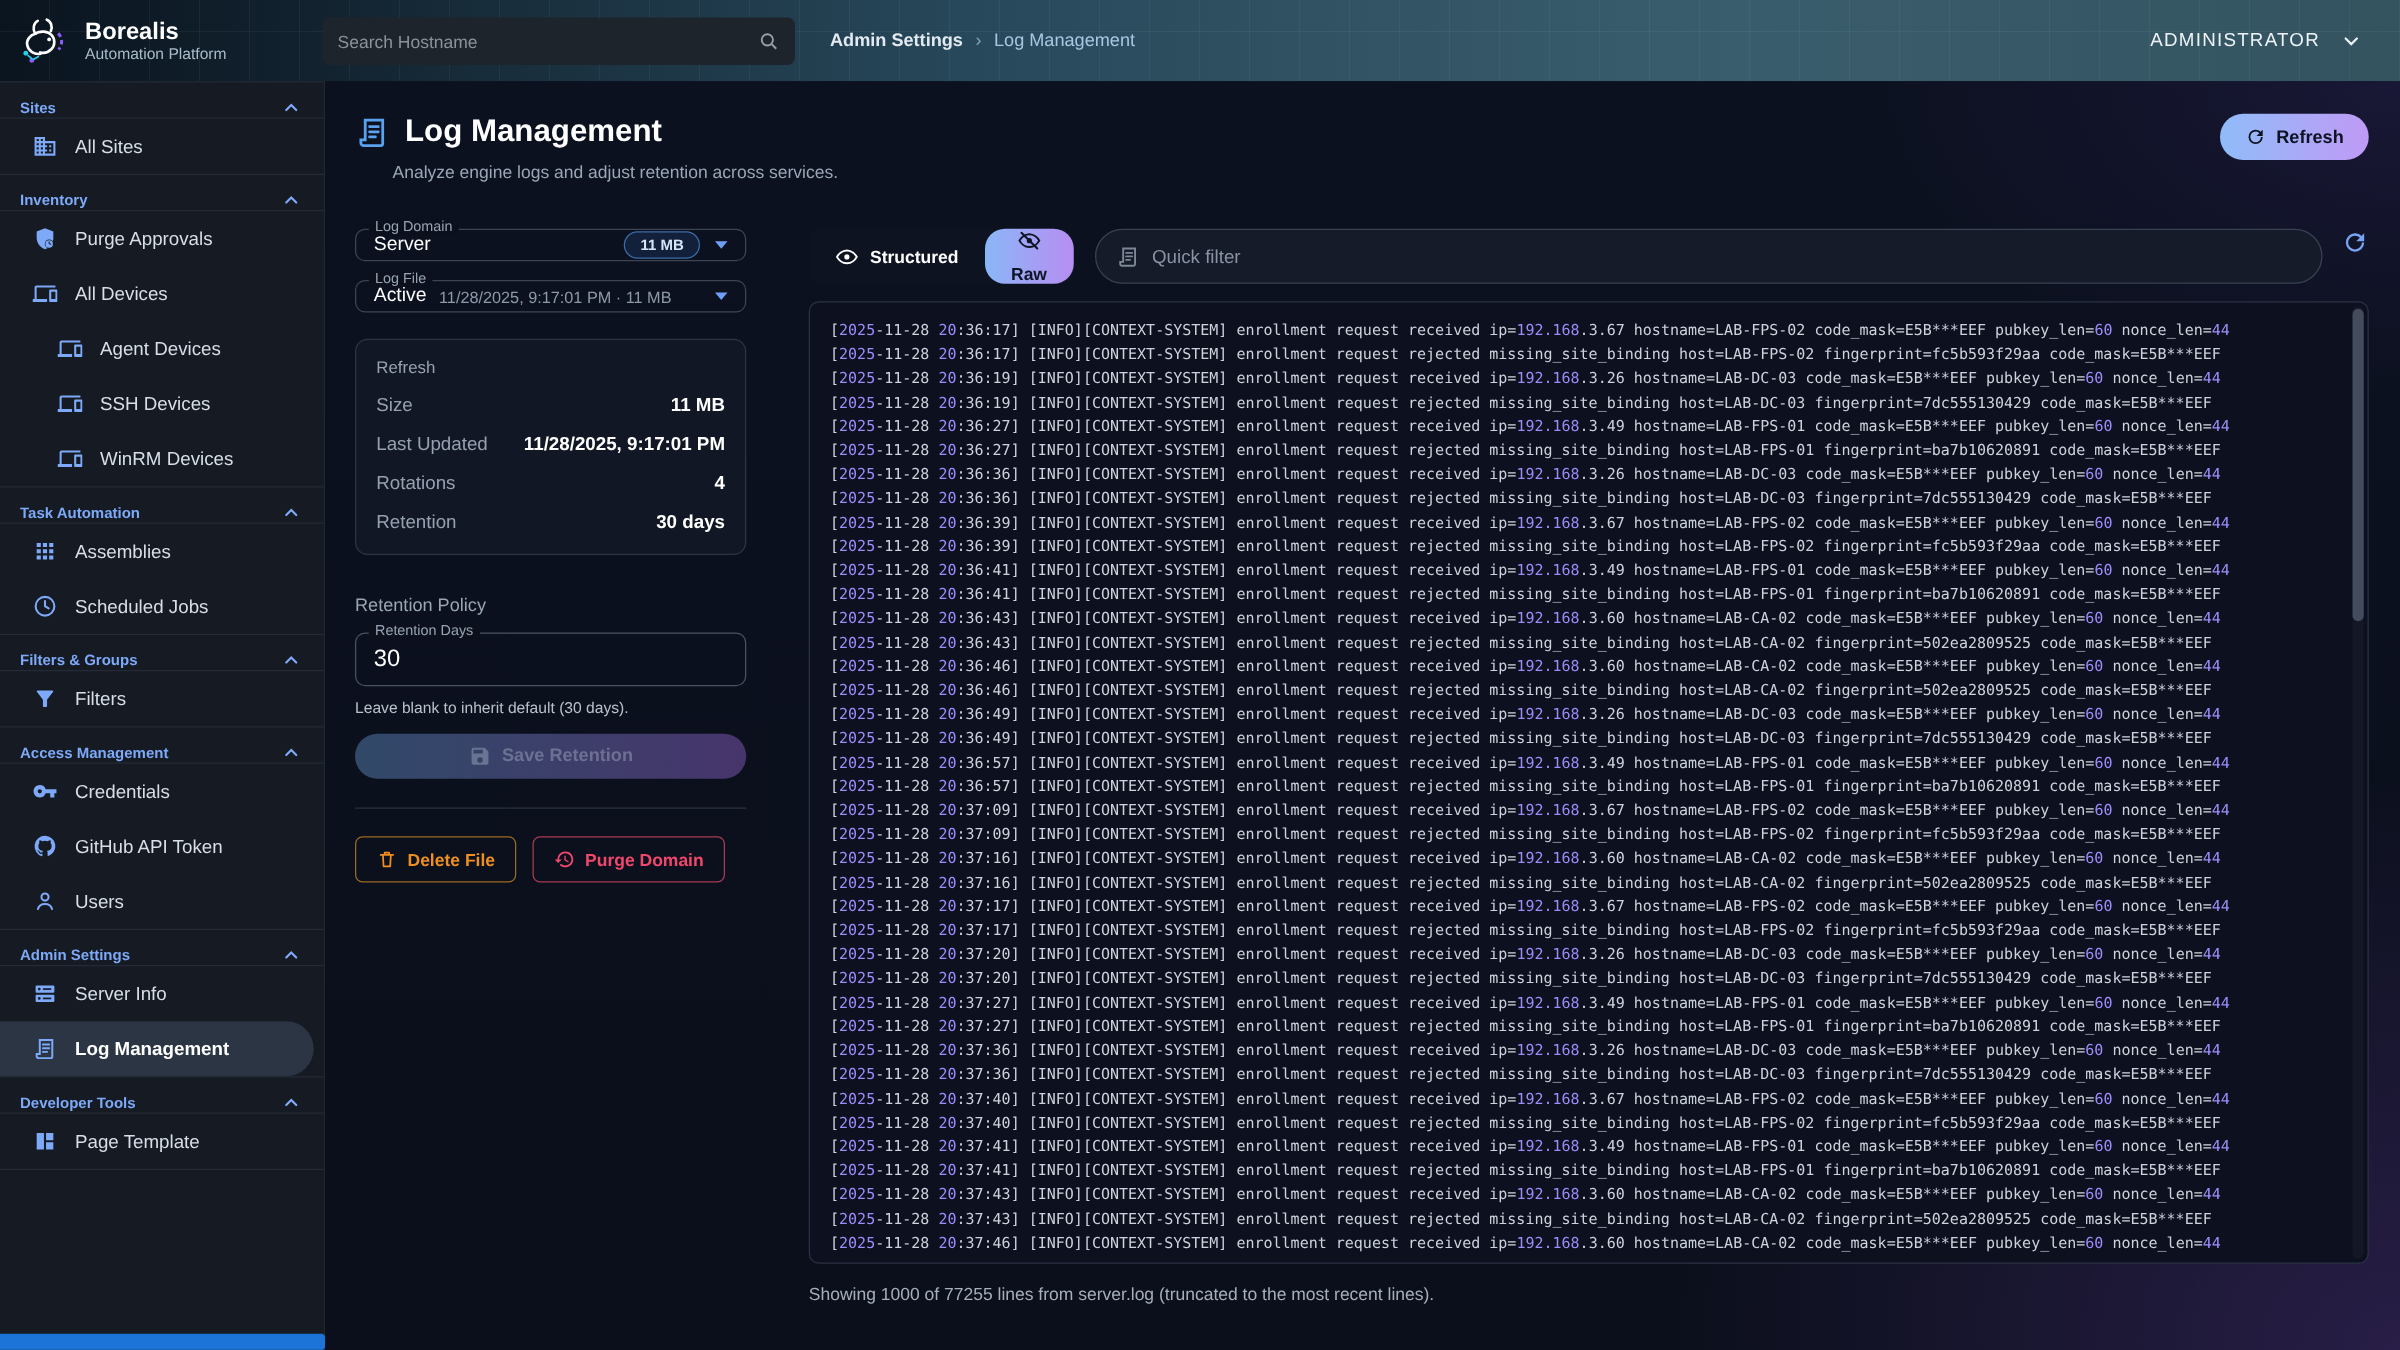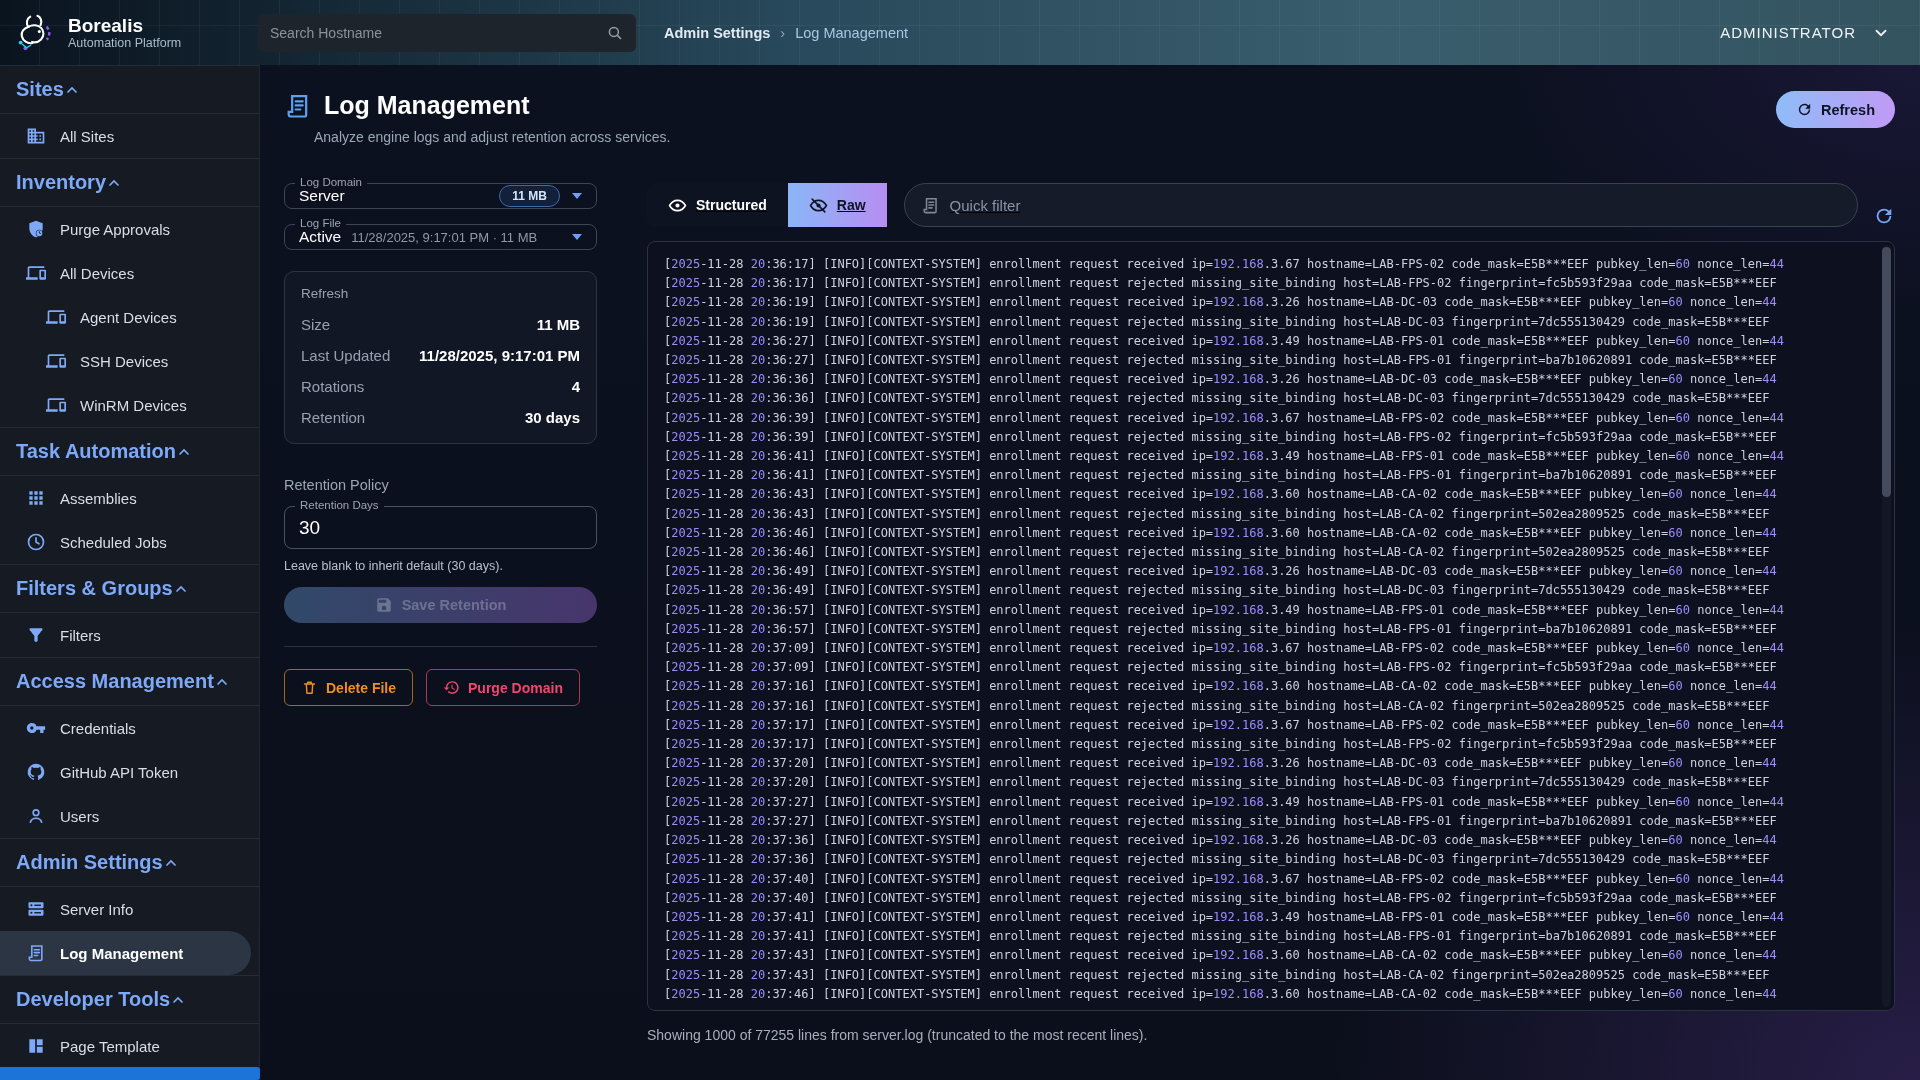--- a/index.html
+++ b/index.html
@@ -28,23 +28,23 @@
   .bc-current { color:#a9c7e4; cursor:pointer; }
   .admin-menu { margin-left:auto; margin-right:30px; display:flex; align-items:center; gap:16px;
     color:#eef3f7; font-size:15px; letter-spacing:1px; font-weight:500; cursor:pointer; }
 
   
   .shell { display:flex; height:1015px; }
 
   
   .sidebar { width:260px; background:#151a23; border-right:1px solid #20262f; position:relative; }
   .nav { border-bottom:1px solid #242b37; }
-  .nav-section { display:flex; align-items:center; 
-    padding:12px 18px 12px 16px; border-top:1px solid #242b37; border-bottom:1px solid #242b37;
-    color:#7da9f8; font-size:20px; font-weight:bold; cursor:pointer; }
+  .nav-section { display:flex; align-items:center; justify-content:space-between;
+    padding:12px 18px 0 16px; border-top:1px solid #242b37; border-bottom:1px solid #242b37;
+    color:#7da9f8; font-size:12px; font-weight:bold; cursor:pointer; }
   .nav-item { display:flex; align-items:center; gap:14px; height:44px; padding:0 14px 0 26px;
     color:#d8dfe8; font-size:15px; cursor:pointer; }
   .nav-item.indent { padding-left:46px; }
   .nav-item.active { background:#2b3544; border-radius:0 22px 22px 0; margin-right:8px;
     color:#ffffff; font-weight:bold; }
   .nav-icon { display:inline-flex; color:#7da9f8; }
   .nav-icon svg { width:20px; height:20px; }
   .chev svg { width:16px; height:16px; }
   .hscroll-thumb { position:fixed; left:0; bottom:0; width:260px; height:13px;
     background:#1d74d8; border-radius:0 3px 3px 0; cursor:pointer; }
@@ -103,28 +103,28 @@
   .save-btn svg { width:18px; height:18px; }
   .divider { height:1px; background:#2a3140; margin:23px 0 22px; }
   .danger-row { display:flex; gap:13px; }
   .btn-outline { display:flex; align-items:center; gap:8px; padding:9px 16px; border-radius:6px;
     background:transparent; font-weight:bold; font-size:14px; cursor:pointer; font-family:inherit; }
   .btn-outline svg { width:17px; height:17px; }
   .delete-btn { color:#ef8f1f; border:1px solid #9a6a1f; }
   .purge-btn { color:#f2476d; border:1px solid #aa3a52; }
 
   
-  .filter-row { display:flex; align-items:flex-end;text-decoration:underline; }
+  .filter-row { display:flex; align-items:flex-start; }
   .mode-toggle { display:flex; background:#0e1322; border-radius:8px; }
   .mode-btn { display:flex; align-items:center; gap:9px; padding:0 21px; height:44px;
     border:none; background:transparent; color:#fff; font-size:14px; font-weight:bold;
     cursor:pointer; font-family:inherit; }
   .mode-btn svg { width:19px; height:19px; }
   .mode-btn.active { background:linear-gradient(90deg,#8ab6f7,#b78ef2); color:#0e1424;
-    border-radius:0; }
+    border-radius:16px;flex-direction:column; }
   .quick-filter { flex:1; margin-left:17px; height:44px; border:1px solid #3a4152;
     border-radius:22px; background:#161b2a; display:flex; align-items:center; padding:0 16px;
     gap:10px; color:#7e8796; }
   .quick-filter svg { width:19px; height:19px; }
   .quick-filter input { flex:1; background:transparent; border:none; outline:none; color:#dfe5ec;
     font-size:15px; font-family:inherit; }
   .quick-filter input::placeholder { color:#8a93a3; }
   .icon-btn { margin-left:15px; background:none; border:none; color:#76a5f3; cursor:pointer;
     display:flex; align-items:center; }
   .icon-btn svg { width:22px; height:22px; }

